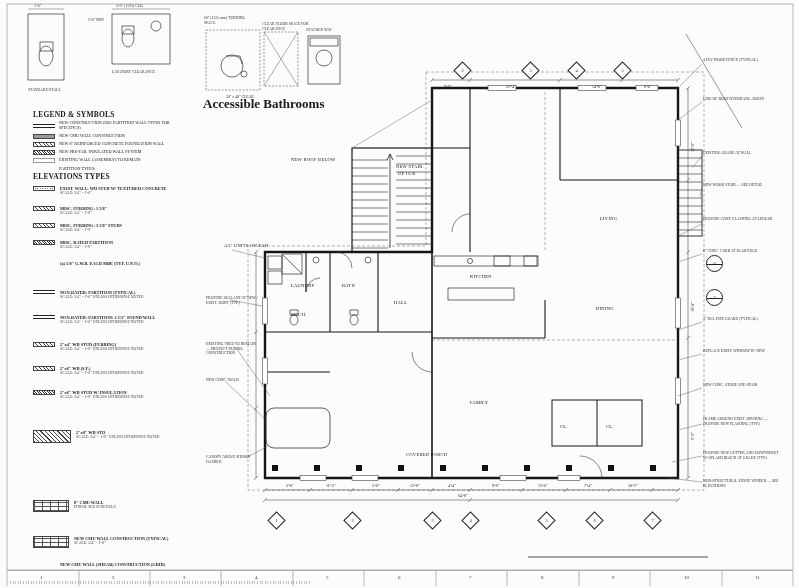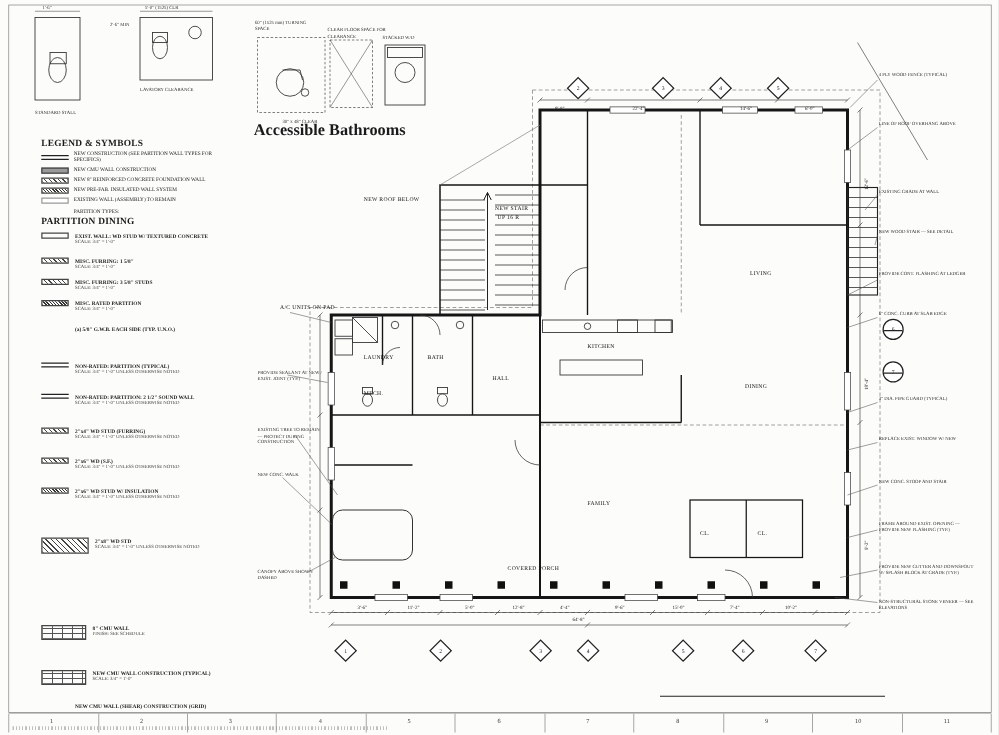--- a/index.html
+++ b/index.html
@@ -234,21 +234,21 @@
           <span class="sw"></span>
           <span class="lglabel">EXISTING WALL (ASSEMBLY) TO REMAIN</span>
         </div>
 
         <div class="lgrow sw-none">
           <span class="sw"></span>
           <span class="lglabel">PARTITION TYPES:</span>
         </div>
       </div>
 
-    <div class="h1" style="left:33px;top:172px;">PARTITION DINING</div>
+    <div class="h1" style="left:33px;top:172px;">ELEVATIONS TYPES</div>
 
     <div>
 
         <div class="ptrow sw-dots" style="position: absolute; top: 186px;">
           <span class="sw"></span>
           <span class="ptxt">
             <span class="pt-label">EXIST. WALL: WD STUD W/ TEXTURED CONCRETE</span>
             <span class="pt-sub">SCALE: 3/4" = 1'-0"</span>
           </span>
         </div>

